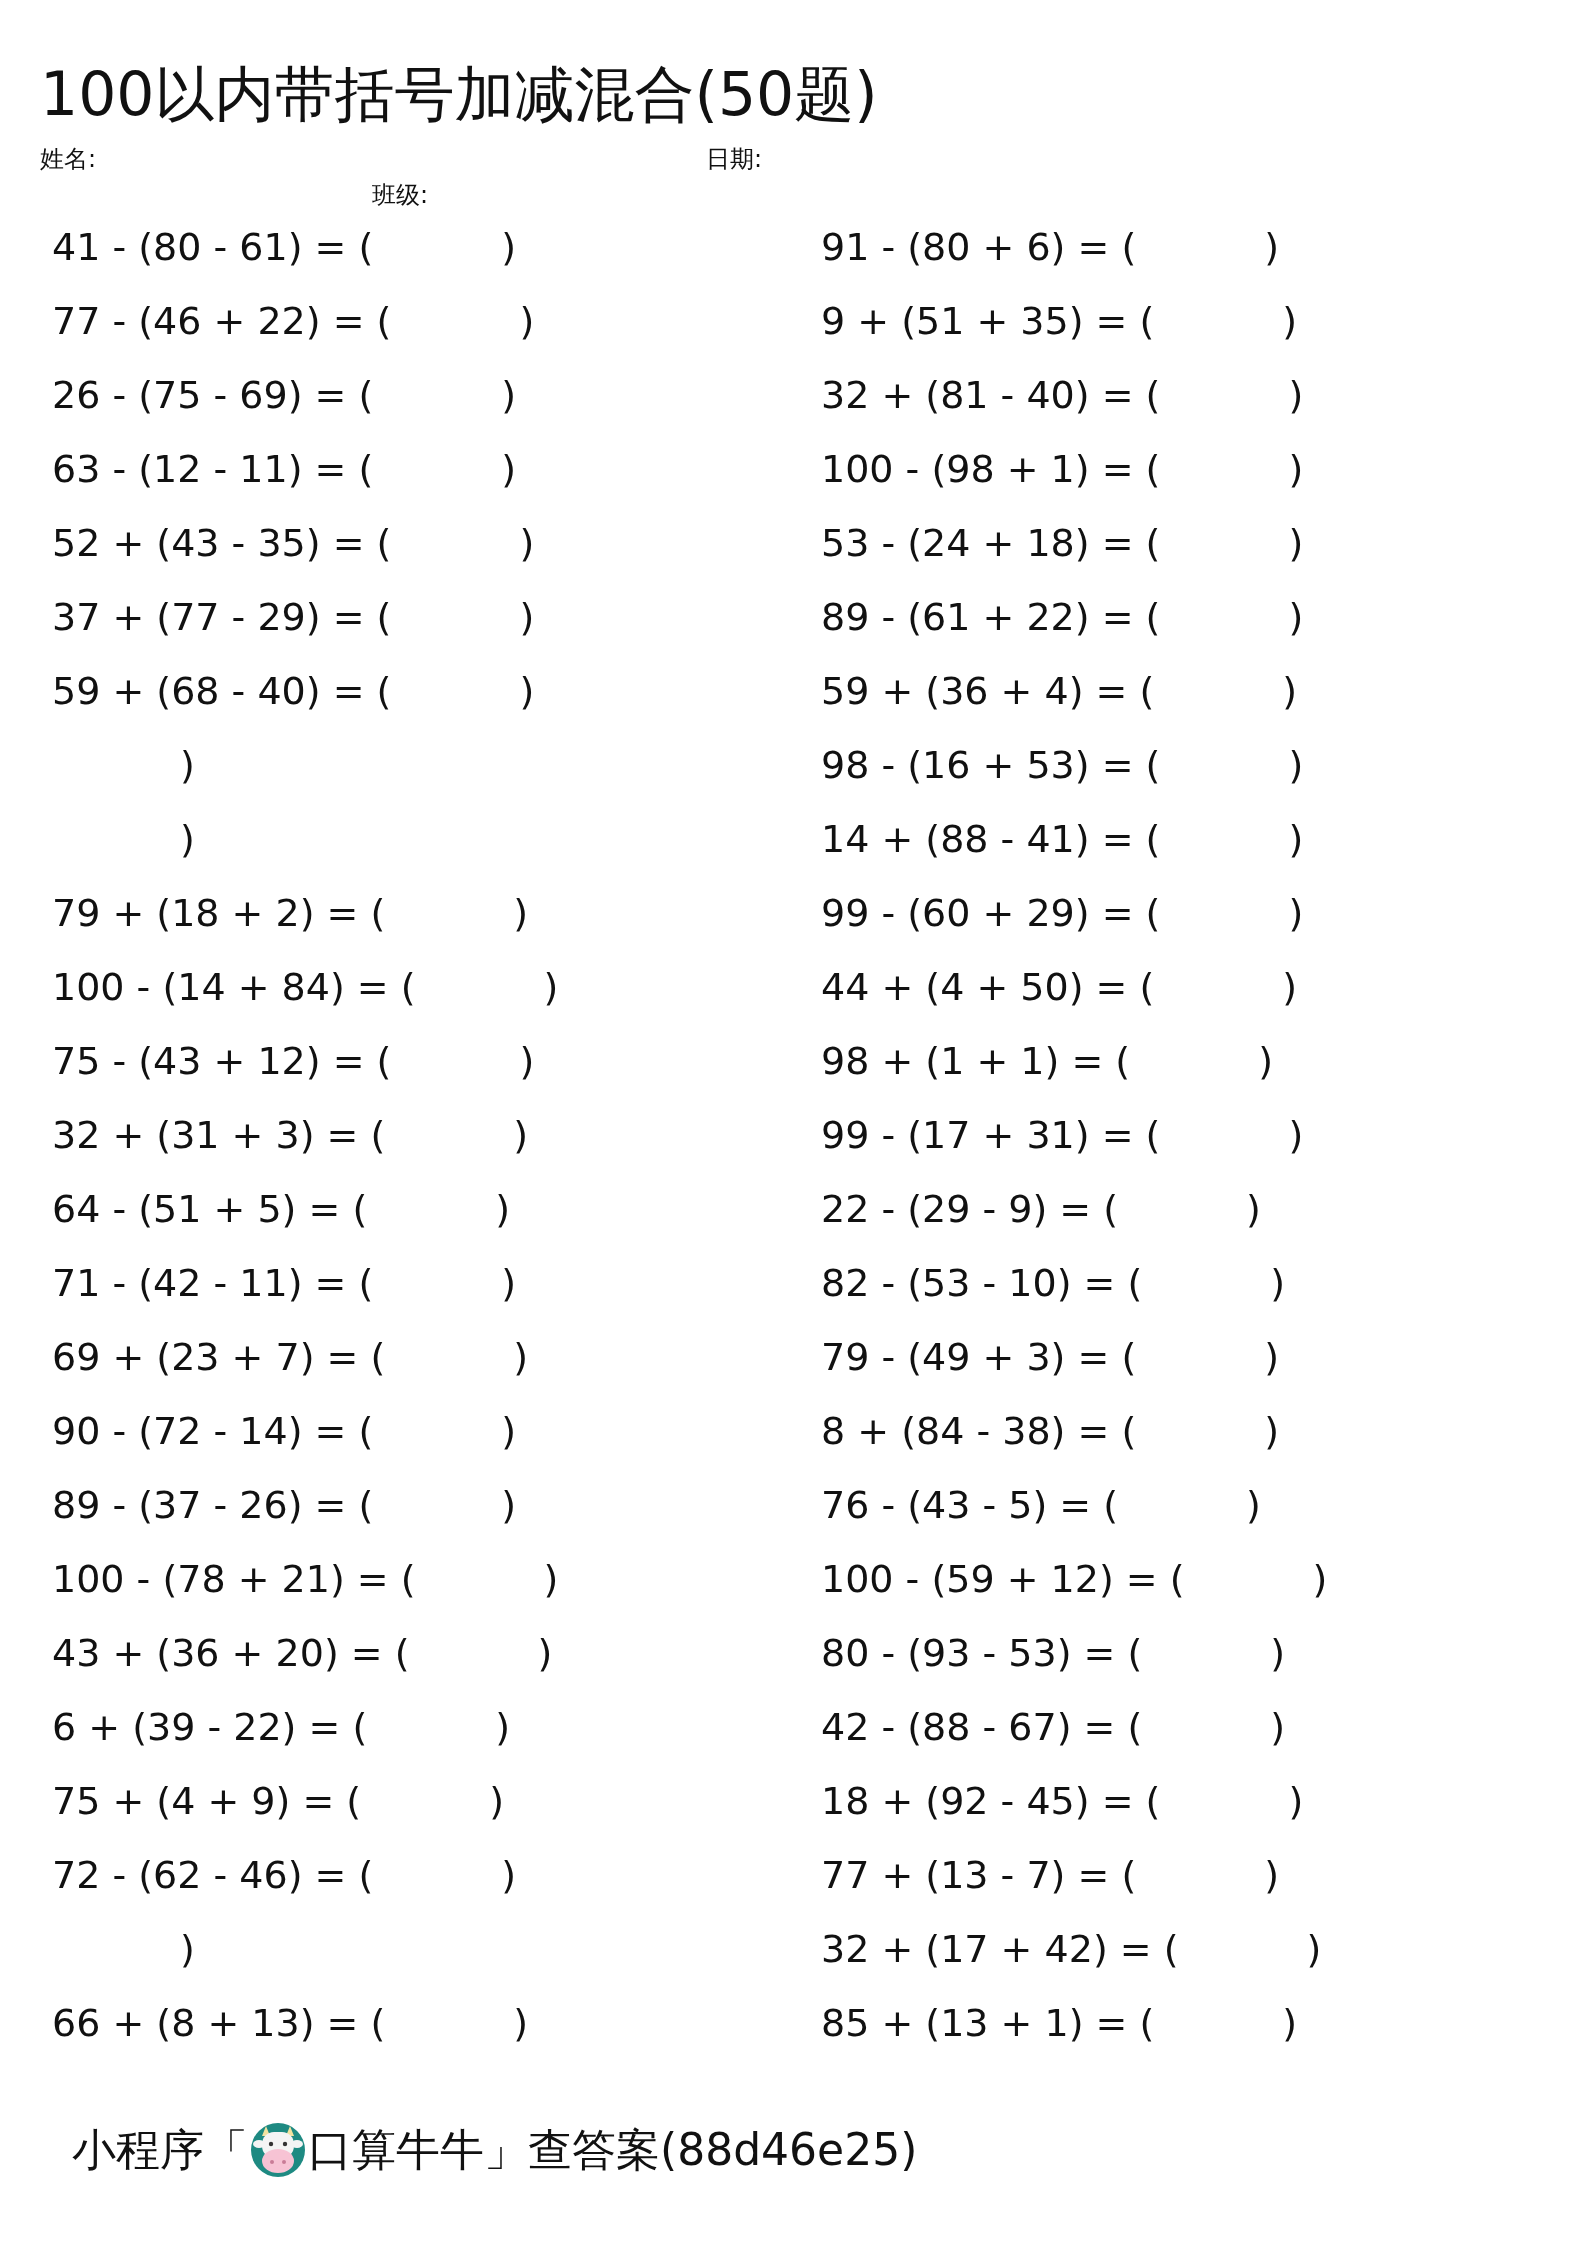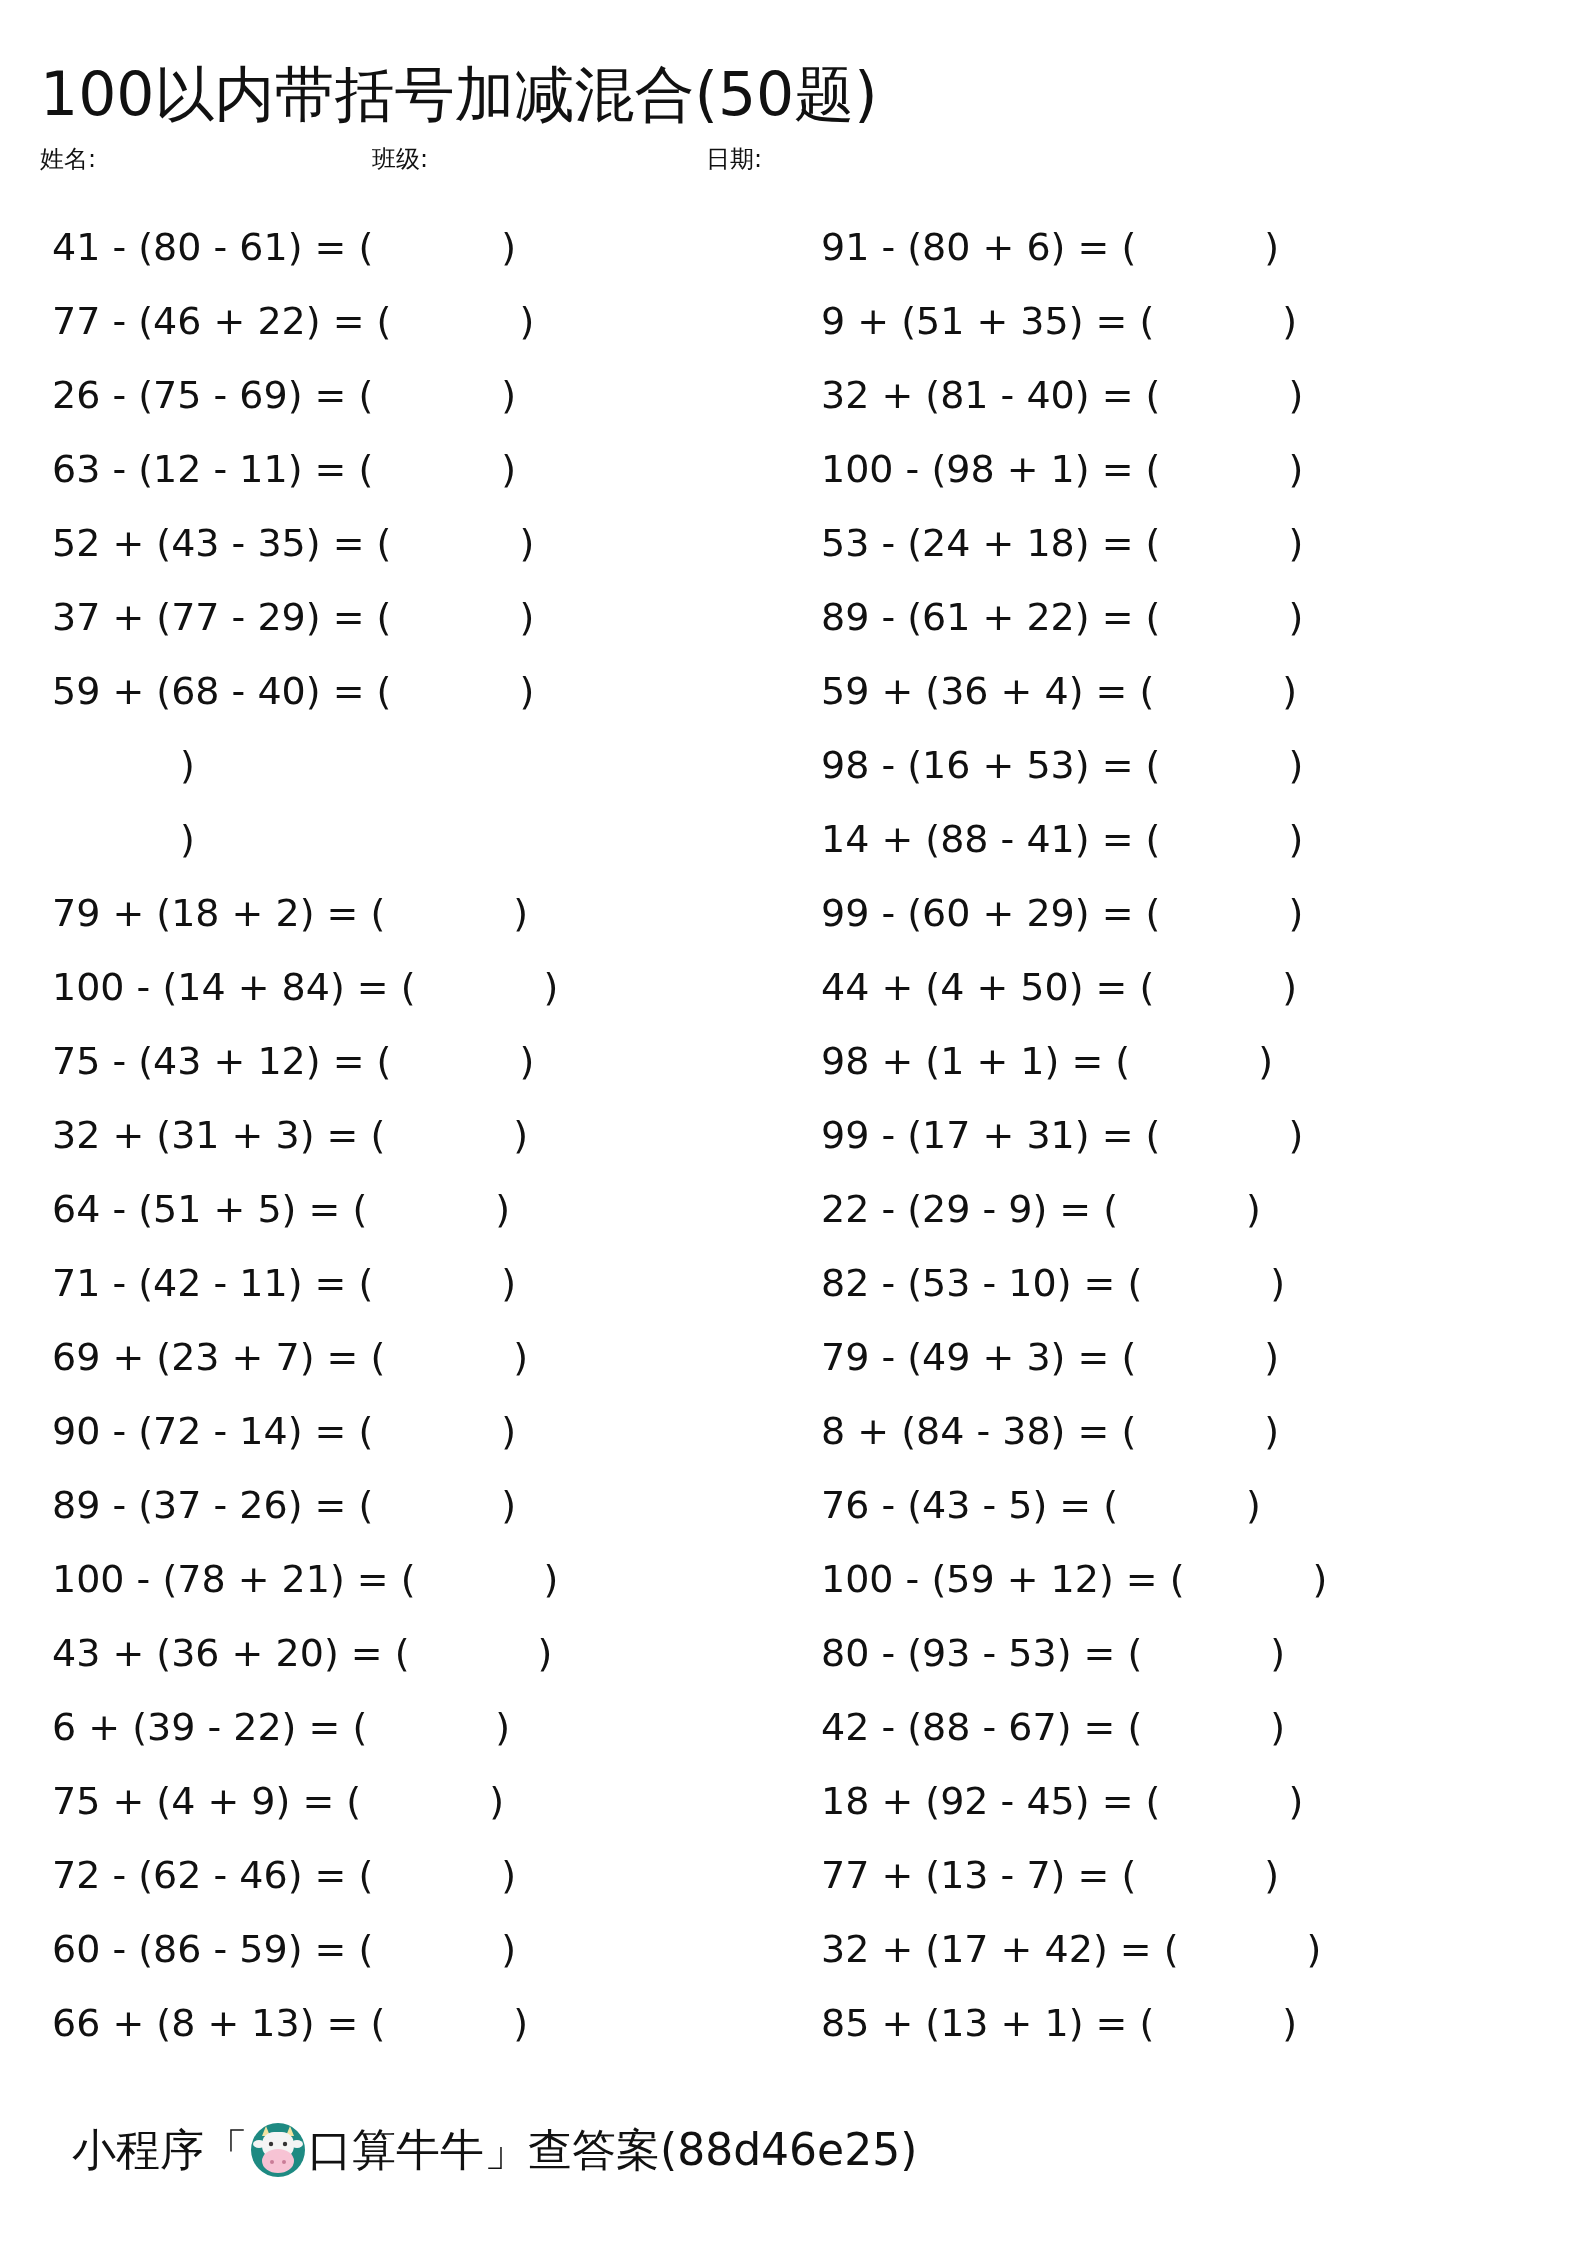--- a/index.html
+++ b/index.html
@@ -9,21 +9,21 @@
     color: #111111;
   }
   .title {
     position: absolute; left: 40px; top: 66px;
     font-size: 60px; line-height: 56px; white-space: nowrap;
   }
   .meta {
     position: absolute; top: 136px; font-size: 24px; line-height: 46px; white-space: nowrap;
   }
   .meta.name { left: 40px; }
-  .meta.klass { left: 372px; }
+  .meta.klass { left: 372px; margin-top: 36px; }
   .meta.date { left: 706px; }
   .col {
     position: absolute; top: 210px;
   }
   .col.left { left: 52px; }
   .col.right { left: 821px; }
   .row {
     height: 74px; line-height: 52px; font-size: 38px; white-space: nowrap;
     display: flex; align-items: center;
   }
@@ -157,21 +157,20 @@
       <span class="expr">75 + (4 + 9) = (</span>
       <span class="blank"></span>
       <span>)</span>
     </div>
     <div class="row">
       <span class="expr">72 - (62 - 46) = (</span>
       <span class="blank"></span>
       <span>)</span>
     </div>
     <div class="row">
-      <span class="expr">60 - (86 - 59) = (</span>
       <span class="blank"></span>
       <span>)</span>
     </div>
     <div class="row">
       <span class="expr">66 + (8 + 13) = (</span>
       <span class="blank"></span>
       <span>)</span>
     </div>
   </div>
 <div class="col right" id="col-right">

